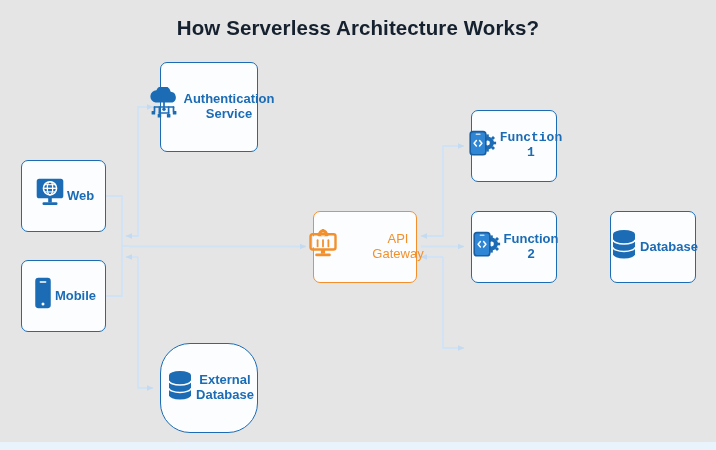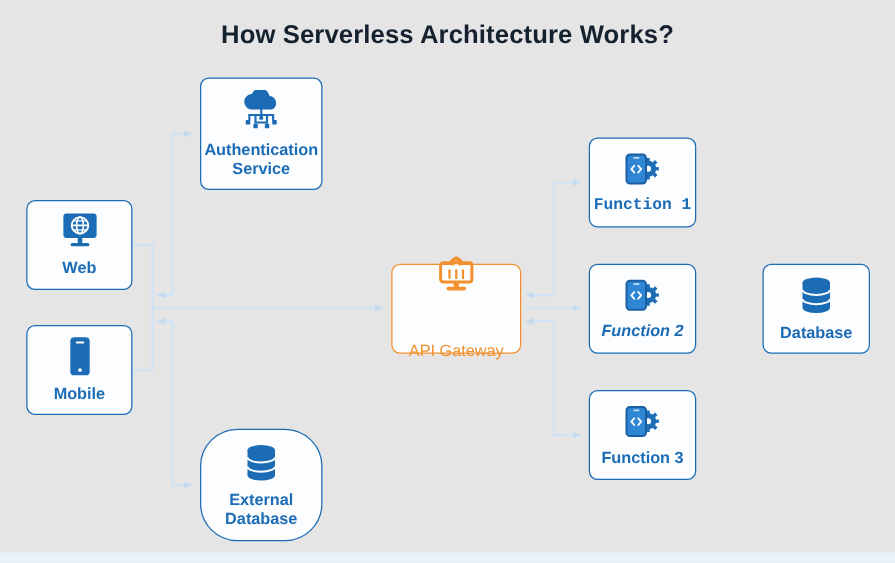--- a/index.html
+++ b/index.html
@@ -52,21 +52,21 @@
   }
 
   
   .node {
     position: absolute;
     box-sizing: border-box;
     background: #fbfdff;
     border: 1.6px solid #1b6cb5;
     border-radius: 7px;
     display: flex;
-    flex-direction: column;
+    flex-direction: row;
     align-items: center;
     justify-content: center;
     text-align: center;
   }
   .node.accent {
     border-color: #f2902d;
     gap: 32px;
   }
   .node-icon {
     display: block;
@@ -85,21 +85,21 @@
     font-weight: normal;
   }
 
   
   #node-web            { left: 21px;  top: 160px; width: 85px;  height: 72px; }
   #node-mobile         { left: 21px;  top: 260px; width: 85px;  height: 72px; }
   #node-auth           { left: 160px; top: 62px;  width: 98px;  height: 90px; }
   #node-extdb          { left: 160px; top: 343px; width: 98px;  height: 90px; border-radius: 30px; }
   #node-gateway        { left: 313px; top: 211px; width: 104px; height: 72px; }
   #node-function-1     { left: 471px; top: 110px; width: 86px;  height: 72px; font-family: Liberation Mono, monospace; }
-  #node-function-2     { left: 471px; top: 211px; width: 86px;  height: 72px; font-style: italic; }
+  #node-function-2     { left: 471px; top: 211px; width: 86px;  height: 72px; }
   #node-function-3     { left: 471px; top: 312px; width: 86px;  height: 72px; }
   #node-database       { left: 610px; top: 211px; width: 86px;  height: 72px; }
 </style>
 </head>
 <body>
 
 <div id="canvas">
 
   <div id="diagram-title">How Serverless Architecture Works?</div>
 
@@ -279,42 +279,20 @@
         <rect x="9.6" y="5.6" width="5" height="1.3" rx="0.6" fill="#bfdcf5"></rect>
         <g stroke="#ffffff" stroke-width="1.5" fill="none" stroke-linecap="round" stroke-linejoin="round">
           <polyline points="10.4,12.6 8.1,15.3 10.4,18"></polyline>
           <polyline points="13.6,12.6 15.9,15.3 13.6,18"></polyline>
         </g>
       </svg>
     </span>
     <span class="node-label">Function 2</span>
   </div>
 
-  <div class="node" id="node-function-3">
-    <span class="node-icon">
-      <svg width="34" height="30" viewBox="0 0 34 30">
-        <g fill="#1b6cb5">
-          <circle cx="21.5" cy="15" r="6.4"></circle>
-          <rect x="20.2" y="6.4" width="2.6" height="3.2"></rect>
-          <rect x="20.2" y="20.4" width="2.6" height="3.2"></rect>
-          <rect x="26.9" y="13.7" width="3.2" height="2.6"></rect>
-          <rect x="25.6" y="8.6" width="2.8" height="2.8" transform="rotate(45 27 10)"></rect>
-          <rect x="25.6" y="18.6" width="2.8" height="2.8" transform="rotate(45 27 20)"></rect>
-        </g>
-        <circle cx="21.5" cy="15" r="2.4" fill="#fbfdff"></circle>
-        <rect x="4.2" y="3.6" width="15.6" height="23.2" rx="2.8" fill="#2e86d4" stroke="#1b5fa3" stroke-width="1.6"></rect>
-        <rect x="9.6" y="5.6" width="5" height="1.3" rx="0.6" fill="#bfdcf5"></rect>
-        <g stroke="#ffffff" stroke-width="1.5" fill="none" stroke-linecap="round" stroke-linejoin="round">
-          <polyline points="10.4,12.6 8.1,15.3 10.4,18"></polyline>
-          <polyline points="13.6,12.6 15.9,15.3 13.6,18"></polyline>
-        </g>
-      </svg>
-    </span>
-    <span class="node-label">Function 3</span>
-  </div>
 
   <div class="node" id="node-database">
     <span class="node-icon">
       <svg width="32" height="32" viewBox="0 0 32 32">
         <g fill="#1b6cb5">
           <ellipse cx="16" cy="6.2" rx="11" ry="4.2"></ellipse>
           <path d="M5,6.2 v5.6 a11,4.2 0 0 0 22,0 v-5.6 Z"></path>
           <path d="M5,13.6 v5.6 a11,4.2 0 0 0 22,0 v-5.6 Z"></path>
           <path d="M5,21 v5.2 a11,4.2 0 0 0 22,0 v-5.2 Z"></path>
         </g>

